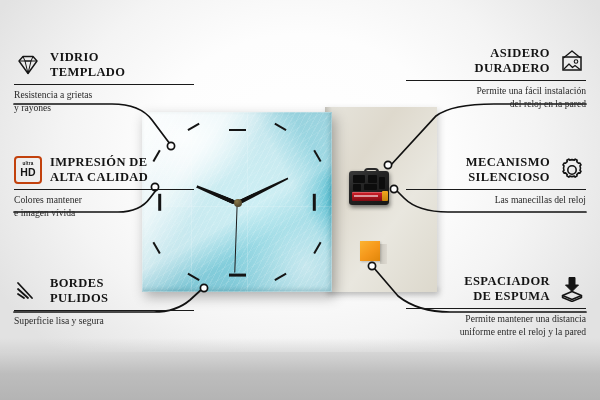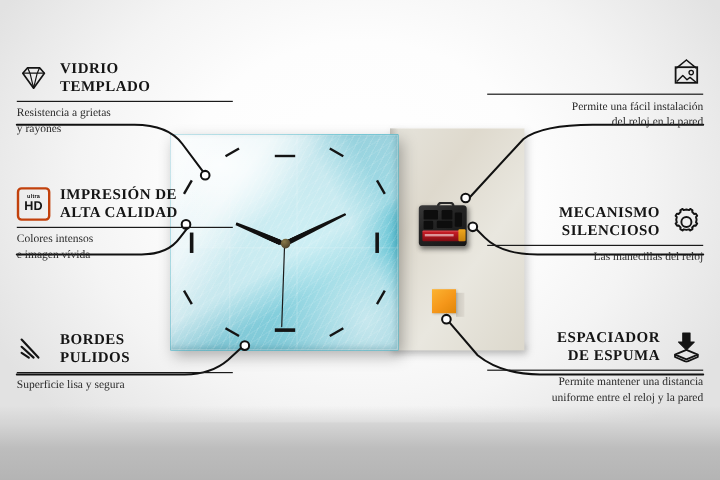--- a/index.html
+++ b/index.html
@@ -123,21 +123,21 @@
   .feat.right .desc{text-align:right;}
 
   .ico{flex:0 0 auto;width:28px;height:28px;display:flex;align-items:center;justify-content:center;}
   .ico svg{display:block;}
 
   
   #f-vidrio   {left:14px;  top:50px;}
   #f-hd       {left:14px;  top:155px;}
   #f-bordes   {left:14px;  top:276px;}
   #f-asidero  {left:406px; top:46px;  width:180px;}
-  #f-mecanismo{left:406px; top:170px; width:180px;}
+  #f-mecanismo{left:406px; top:155px; width:180px;}
   #f-espaciador{left:406px;top:274px; width:180px;}
 
   .hd-badge{width:26px;height:24px;border:2px solid #c2410c;border-radius:4px;
     display:flex;flex-direction:column;align-items:center;justify-content:center;line-height:1;}
   .hd-badge .u{font-size:4.6px;font-weight:bold;letter-spacing:.2px;color:#141414;
     font-family:"Liberation Sans",sans-serif;}
   .hd-badge .h{font-size:10.5px;font-weight:bold;color:#141414;letter-spacing:.2px;
     font-family:"Liberation Sans",sans-serif;margin-top:.5px;}
 </style>
 </head>
@@ -251,21 +251,21 @@
           <span class="h">HD</span>
         </span>
       </span>
       <span class="ttl">
         <span>IMPRESIÓN DE</span><br>
         <span>ALTA CALIDAD</span>
       </span>
     </div>
     <div class="rule"></div>
     <div class="desc">
-      <span>Colores intensos</span><br>
+      <span>Colores mantener</span><br>
       <span>e imagen vívida</span>
     </div>
   </div>
 
   <div class="feat left" id="f-bordes">
     <div class="head">
       <span class="ico">
         <svg width="26" height="22" viewBox="0 0 26 22">
           <path d="M3 3 L17 18 M3 9 L13 18 M3 14 L9 18" stroke="#141414" stroke-width="1.8" fill="none" stroke-linecap="round"></path>
           <path d="M3 3 L3 18 L17 18" stroke="#141414" stroke-width="0" fill="none"></path>
@@ -277,20 +277,24 @@
       </span>
     </div>
     <div class="rule"></div>
     <div class="desc">
       <span>Superficie lisa y segura</span>
     </div>
   </div>
 
   <div class="feat right" id="f-asidero">
     <div class="head">
+      <span class="ttl">
+        <span>ASIDERO</span><br>
+        <span>DURADERO</span>
+      </span>
       <span class="ico">
         <svg width="28" height="24" viewBox="0 0 28 24">
           <path d="M14 2 L6 8.5 M14 2 L22 8.5" stroke="#141414" stroke-width="1.3" fill="none" stroke-linecap="round"></path>
           <rect x="5" y="8" width="18" height="13" fill="none" stroke="#141414" stroke-width="1.5"></rect>
           <circle cx="18" cy="12.5" r="1.8" fill="none" stroke="#141414" stroke-width="1.1"></circle>
           <path d="M6 20 L11 15 L14.5 18.5 L17 16.5 L22 20.5" fill="none" stroke="#141414" stroke-width="1.2" stroke-linejoin="round"></path>
         </svg>
       </span>
     </div>
     <div class="rule"></div>

